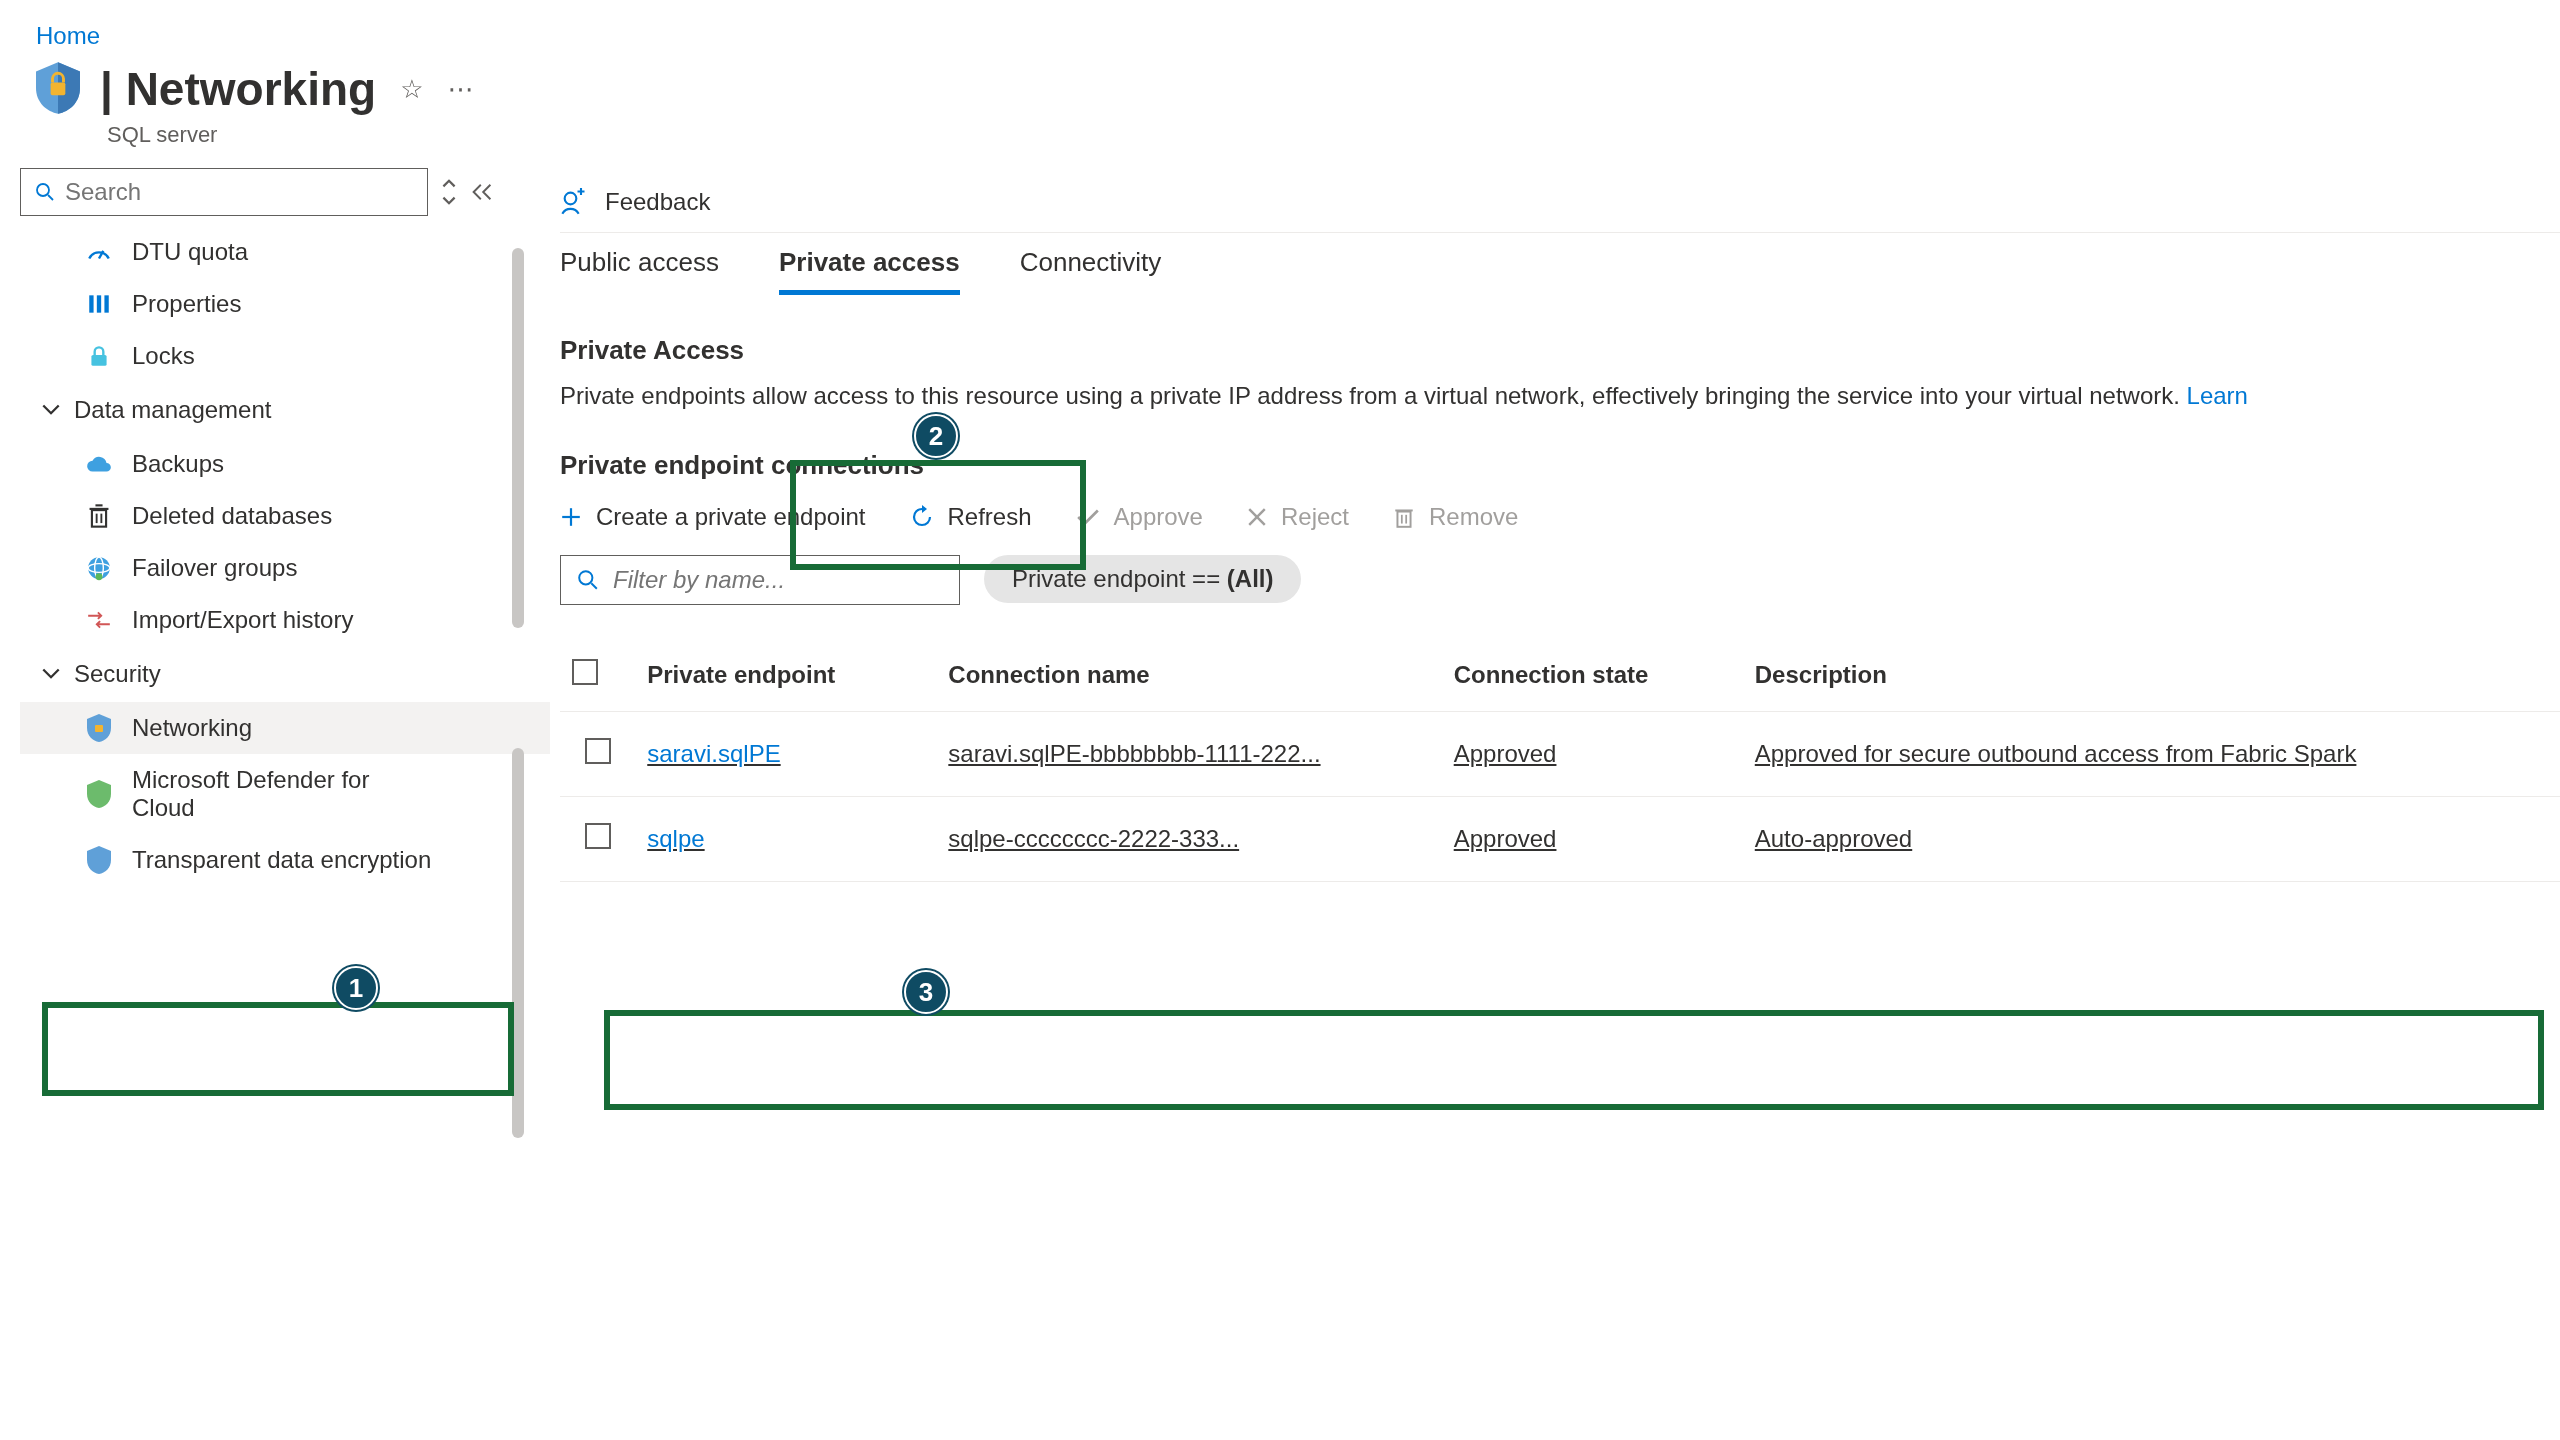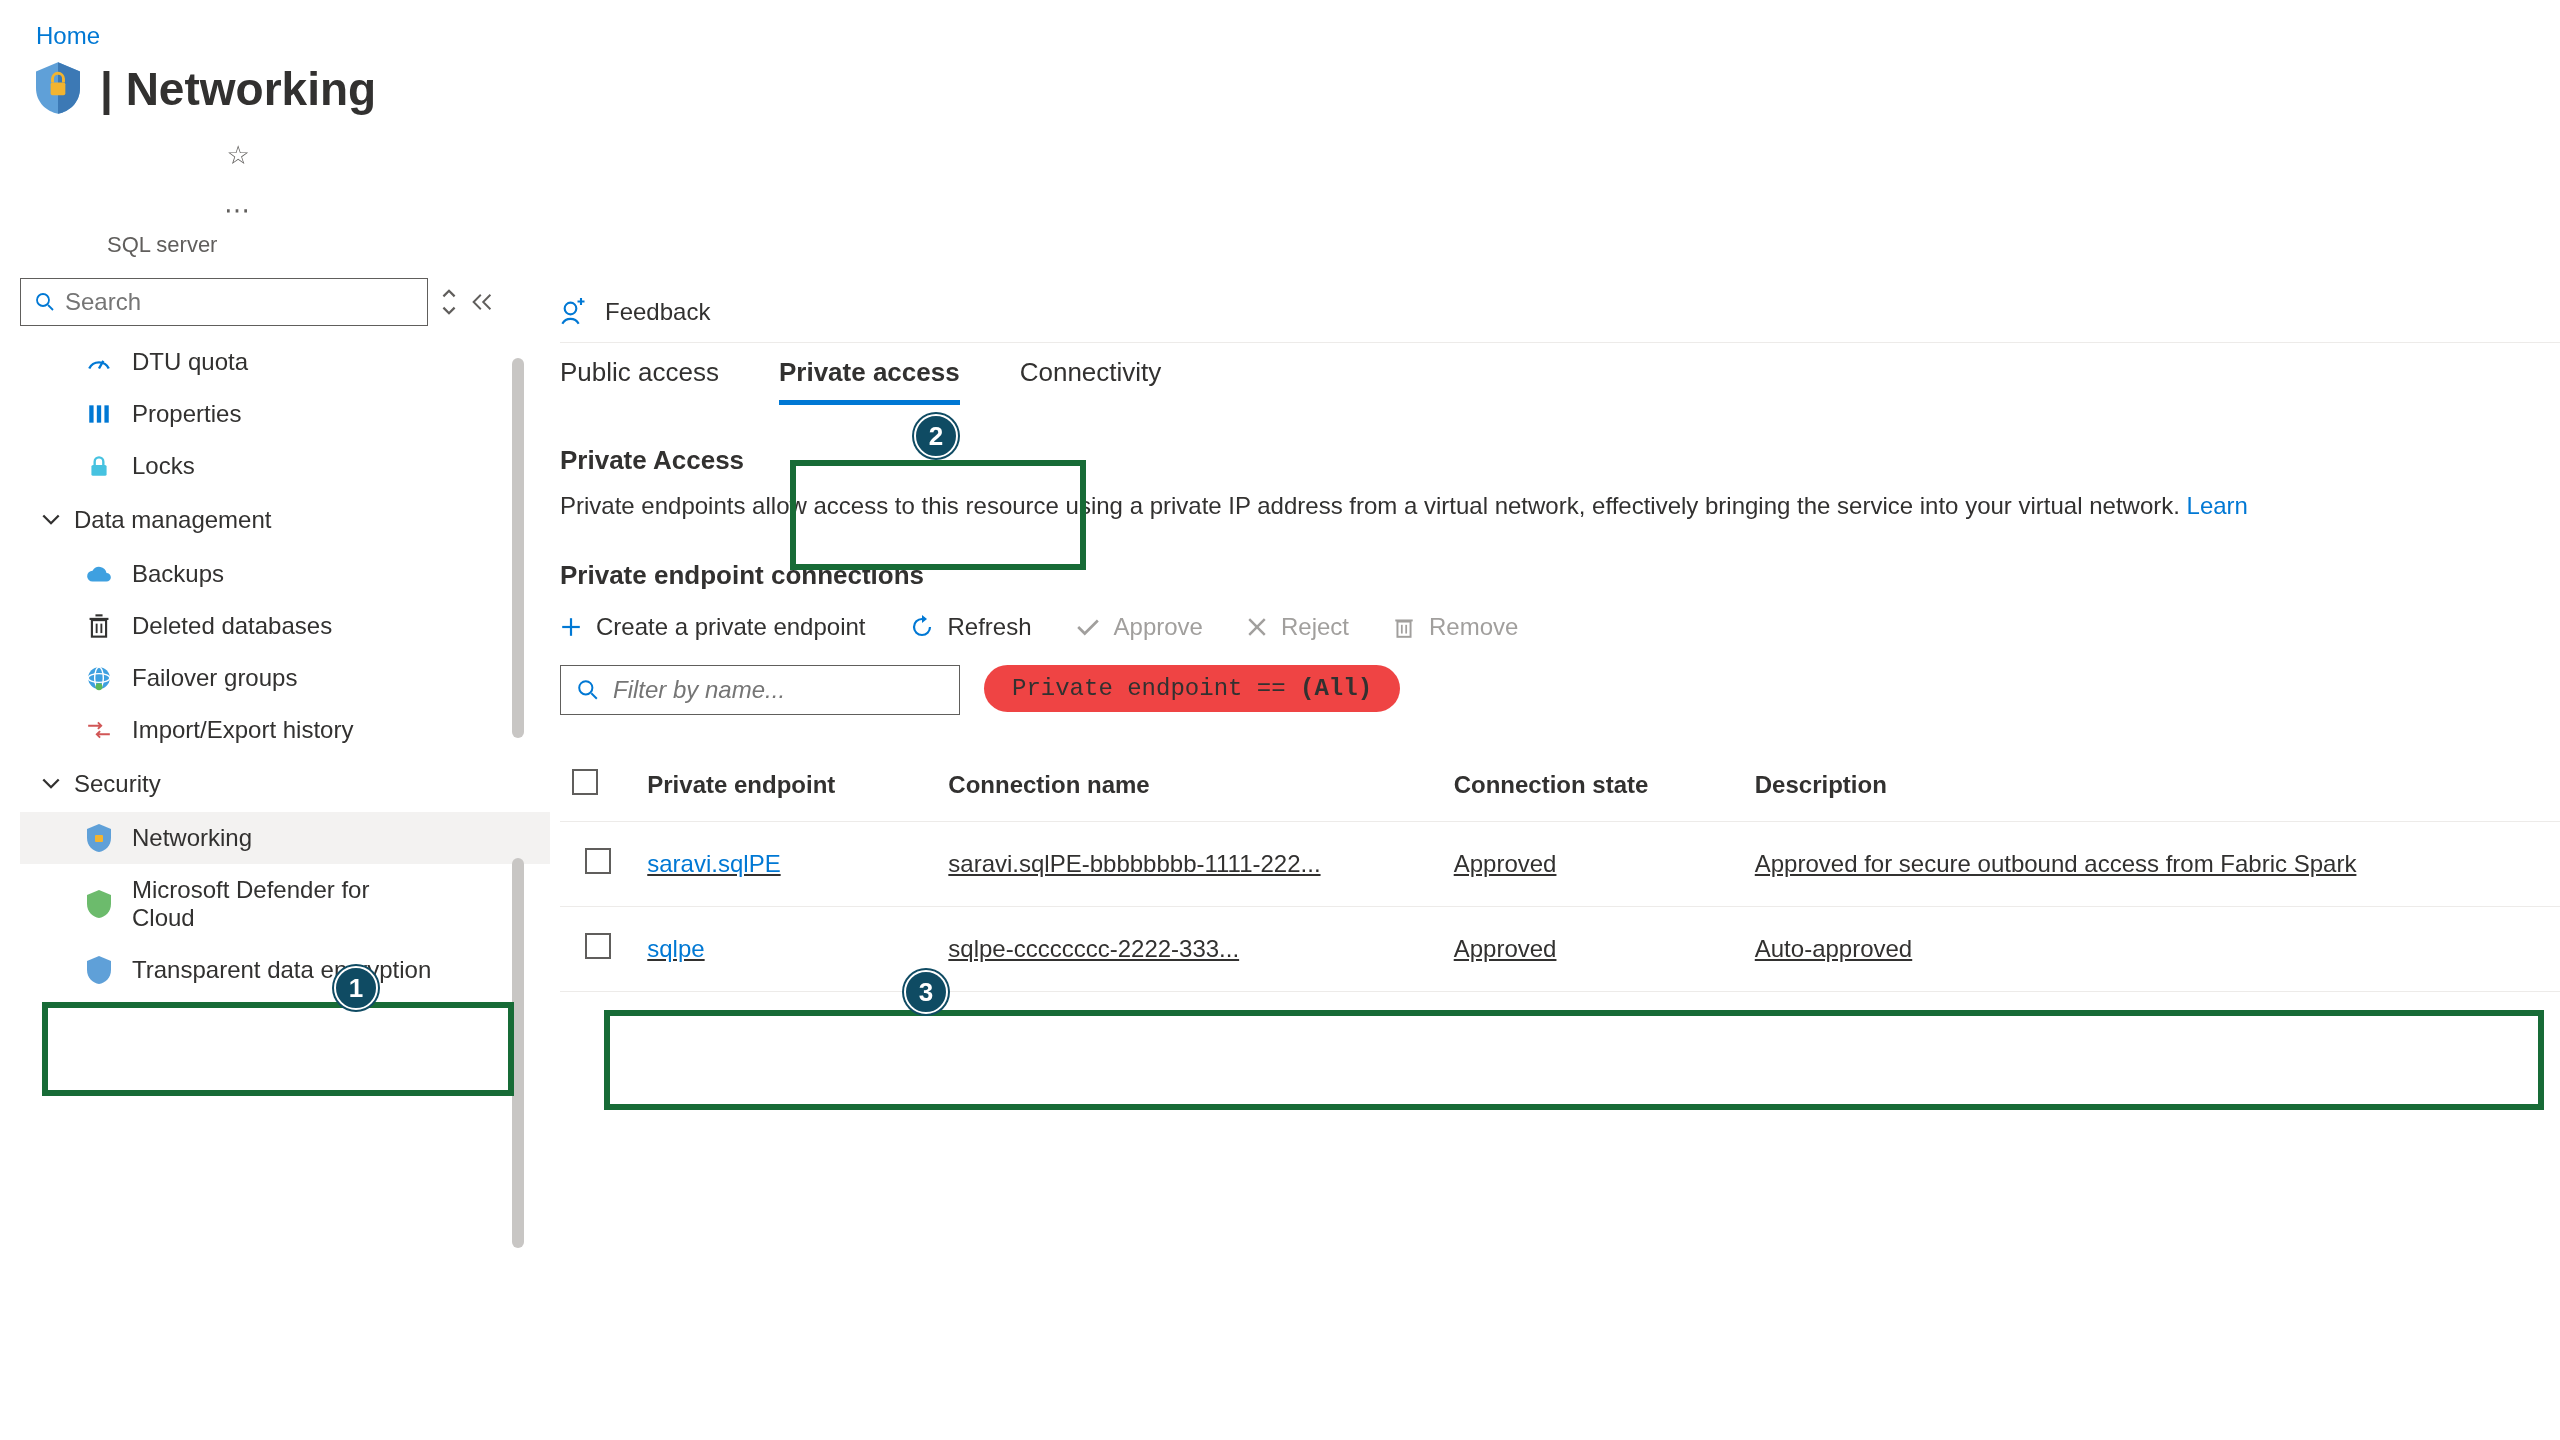--- a/index.html
+++ b/index.html
@@ -24,21 +24,21 @@
     display: flex;
     align-items: flex-start;
     padding-left: 36px;
     gap: 20px;
   }
   .shield-icon-lg {
     width: 44px; height: 52px;
     display: flex; align-items: center; justify-content: center;
   }
   .title-block { display: flex; flex-direction: column; gap: 2px; }
-  .title-line { display: flex; align-items: center; gap: 24px; flex-direction: column; }
+  .title-line { display: flex; align-items: center; gap: 24px; }
   .page-title {
     font-size: 46px;
     font-weight: 600;
     color: #323130;
   }
   .star-icon { font-size: 26px; color: #605e5c; cursor: pointer; }
   .dots-icon { font-size: 26px; color: #605e5c; cursor: pointer; letter-spacing: 2px; }
   .subtitle { font-size: 22px; color: #605e5c; margin-top: 6px; margin-left: 3px; }
 
   .main-area {
@@ -150,25 +150,24 @@
     margin-top: 24px;
   }
   .filter-box {
     display: flex; align-items: center; gap: 14px;
     border: 1px solid #605e5c;
     height: 50px; width: 400px;
     padding: 0 16px;
   }
   .filter-box input { border: none; outline: none; font-size: 24px; width: 100%; color: #605e5c; font-family: inherit; font-style: italic; }
   .pill {
-    background: #ef4444;
+    background: #e5e5e5;
     border-radius: 26px;
     padding: 10px 28px;
     font-size: 24px;
-    font-family: Liberation Mono, monospace;
   }
   .pill .all { font-weight: 600; }
 
   table.grid {
     width: 100%;
     border-collapse: collapse;
     margin-top: 34px;
     font-size: 24px;
   }
   table.grid th {

